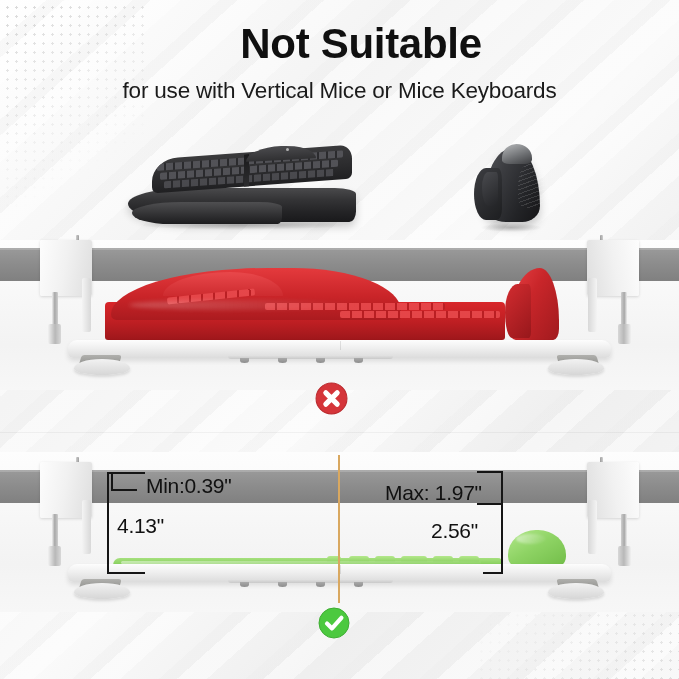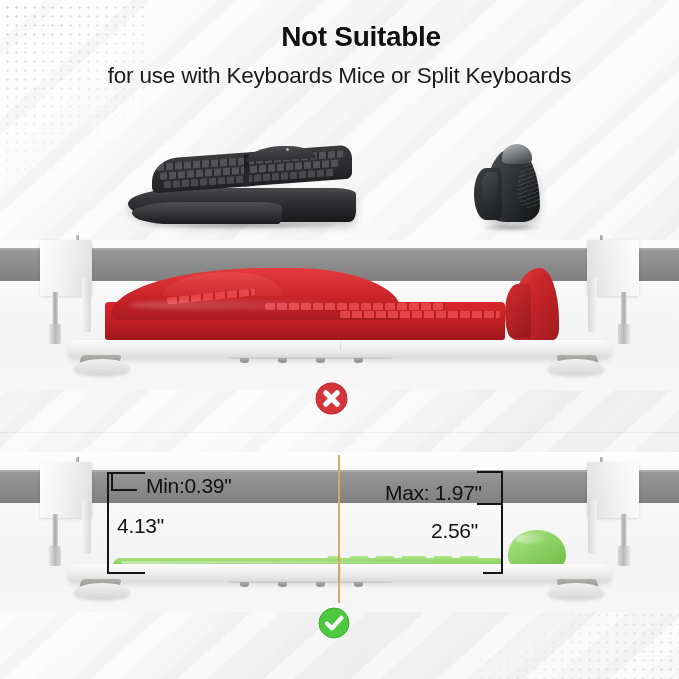--- a/index.html
+++ b/index.html
@@ -37,21 +37,21 @@
   .dots-tl{left:-6px;top:-6px;width:150px;height:215px;opacity:.55;
     -webkit-mask-image:linear-gradient(150deg,#000 5%,rgba(0,0,0,0) 78%);
     mask-image:linear-gradient(150deg,#000 5%,rgba(0,0,0,0) 78%);}
   .dots-br{right:-8px;bottom:-8px;width:210px;height:130px;opacity:.38;
     -webkit-mask-image:linear-gradient(320deg,#000 10%,rgba(0,0,0,0) 80%);
     mask-image:linear-gradient(320deg,#000 10%,rgba(0,0,0,0) 80%);}
 
   
   .header{position:absolute;left:0;top:22px;width:679px;text-align:center;}
   .title{
-    font-size:28px;font-weight:700;color:#101010;letter-spacing:-.3px;
+    font-size:42px;font-weight:700;color:#101010;letter-spacing:-.3px;
     line-height:1.06;margin:0;padding-left:43px;
   }
   .subtitle{
     font-size:22.5px;font-weight:400;color:#1b1b1b;margin:12px 0 0 0;
     line-height:1.1;letter-spacing:-.2px;
   }
 
   
   .panel-devices{position:absolute;left:0;top:138px;width:679px;height:110px;}
 
@@ -306,21 +306,21 @@
 <body>
 
 <div id="stage">
 
   <div class="diag-bands"></div>
   <div class="dots dots-tl"></div>
   <div class="dots dots-br"></div>
 
   <div class="header">
     <h1 class="title">Not Suitable</h1>
-    <p class="subtitle">for use with Keyboards Mice or Split Keyboards</p>
+    <p class="subtitle">for use with Vertical Mice or Mice Keyboards</p>
   </div>
 
   <div class="panel-devices">
 
     <div class="kbd-black">
       <div class="shadow"></div>
       <div class="body"></div>
       <div class="palm"></div>
       <div class="keybed">
         <div class="keyrow r1"></div>

